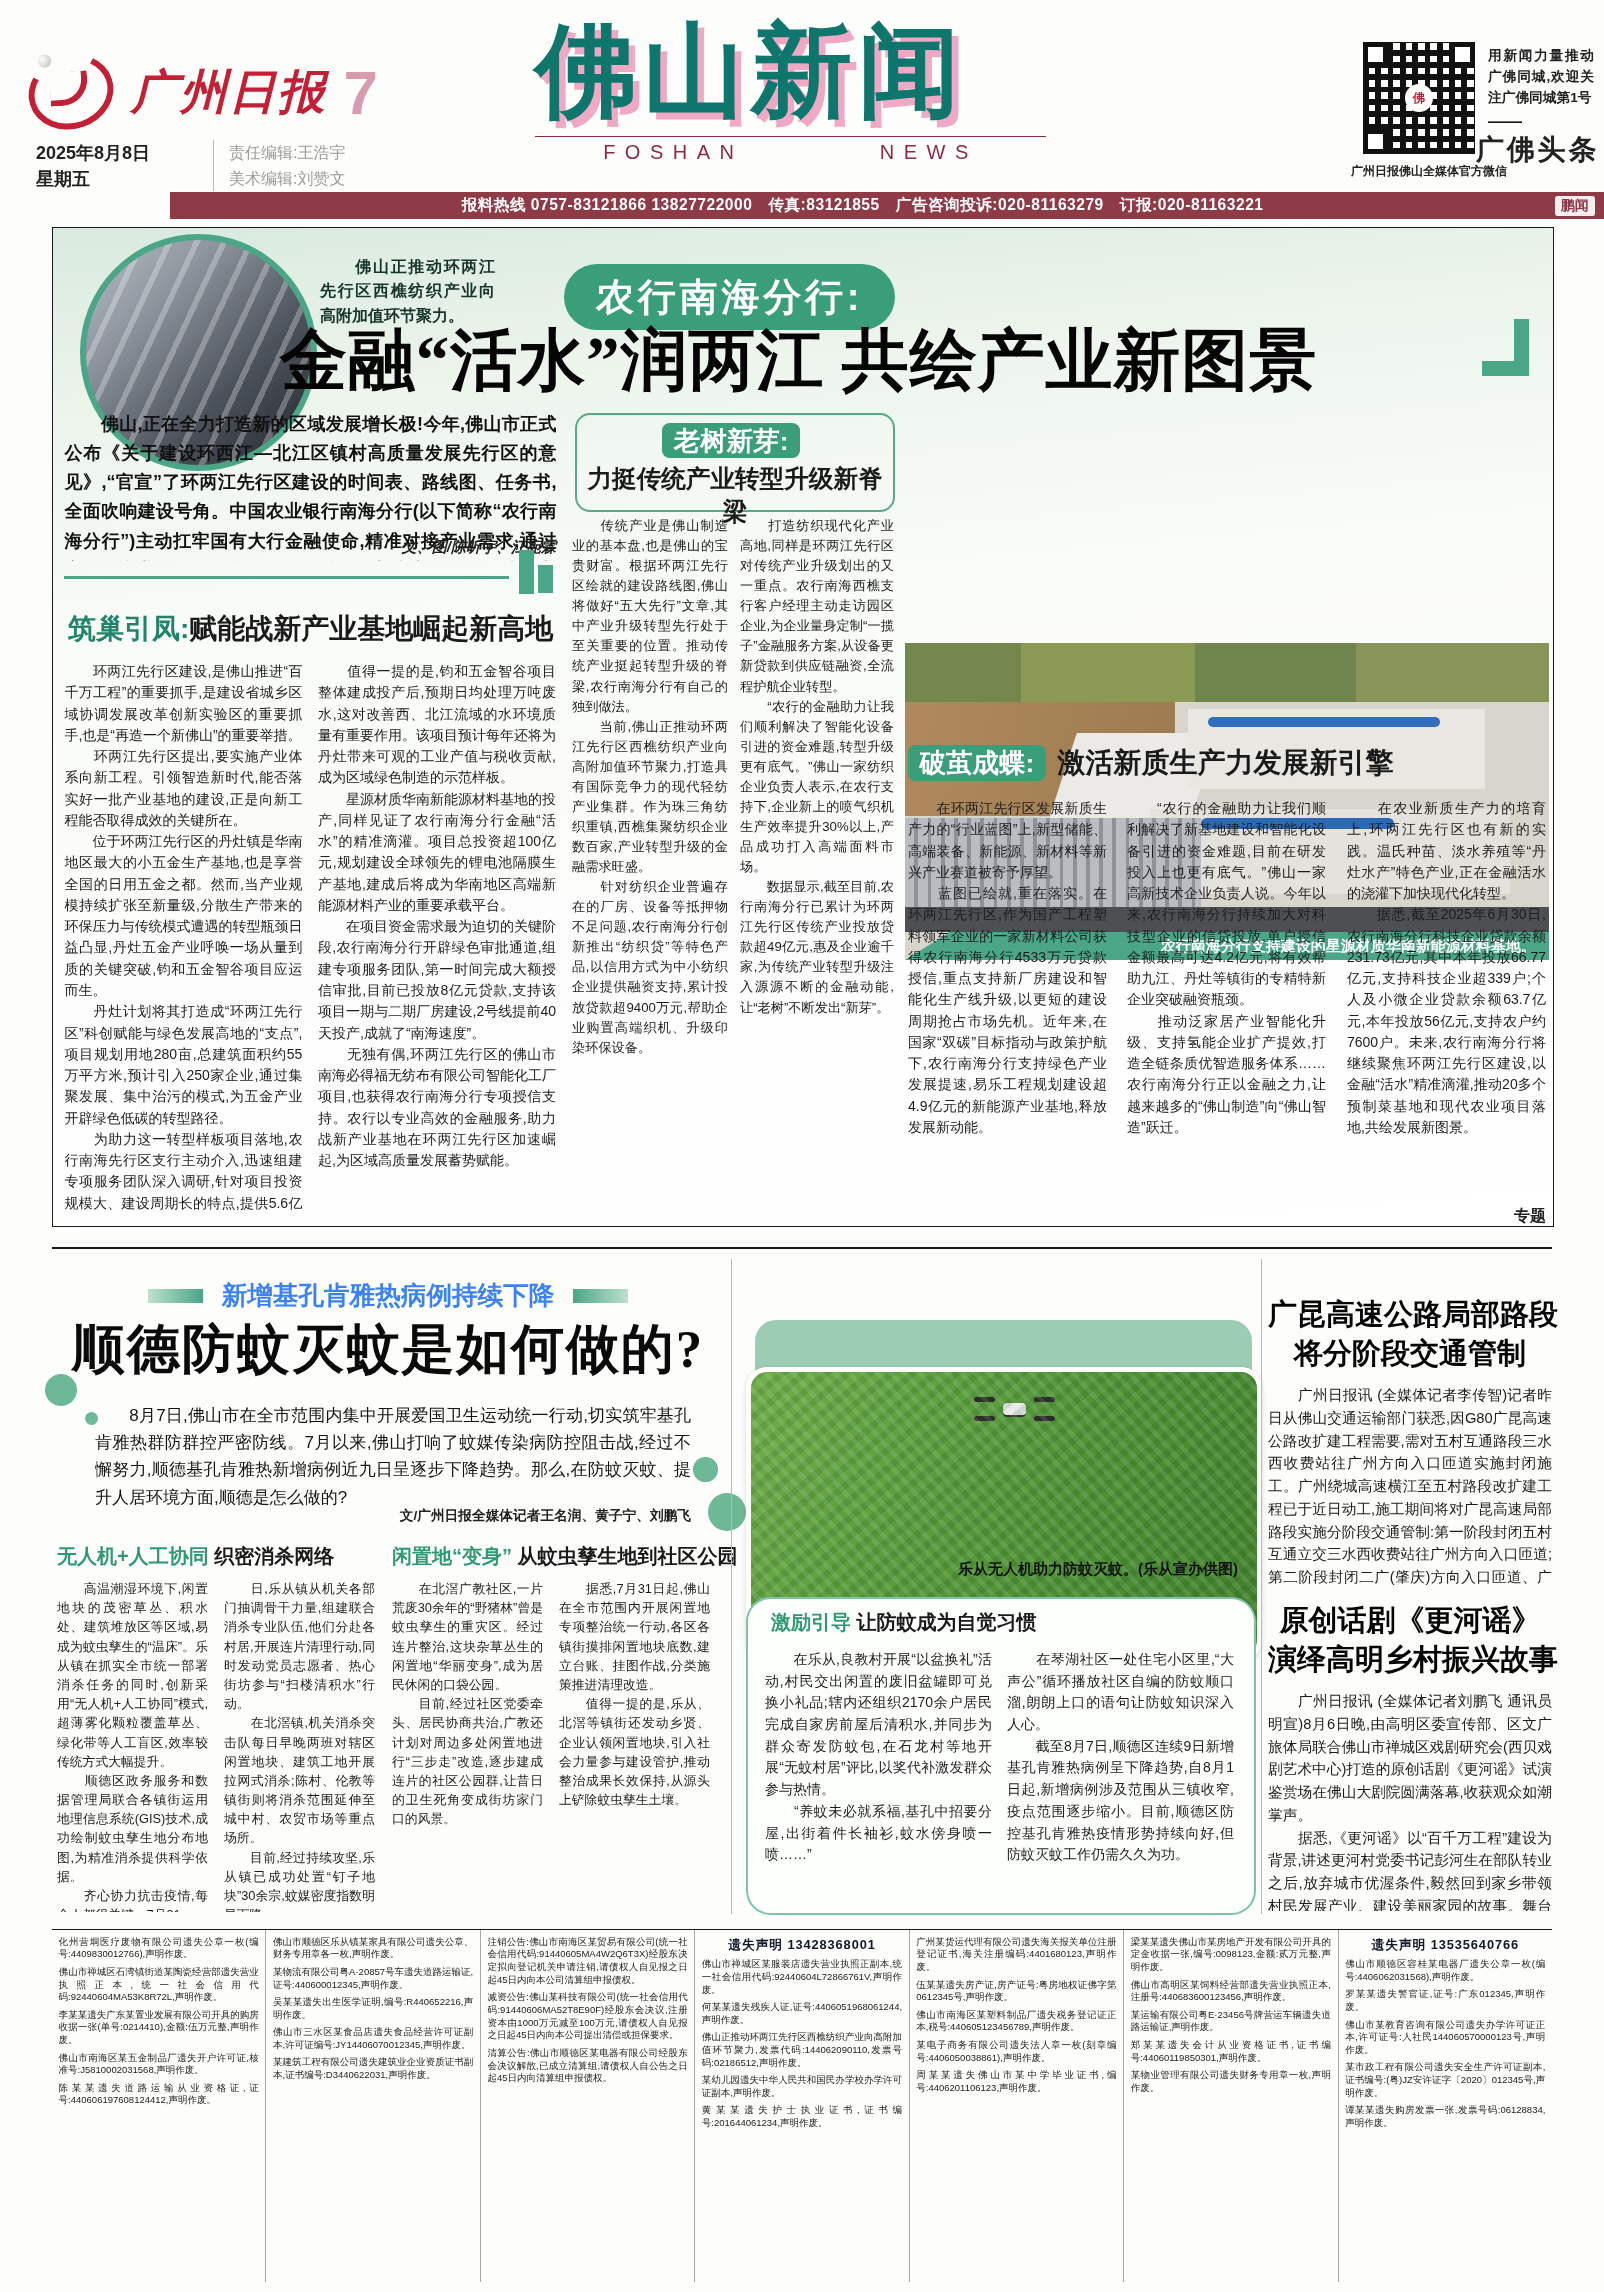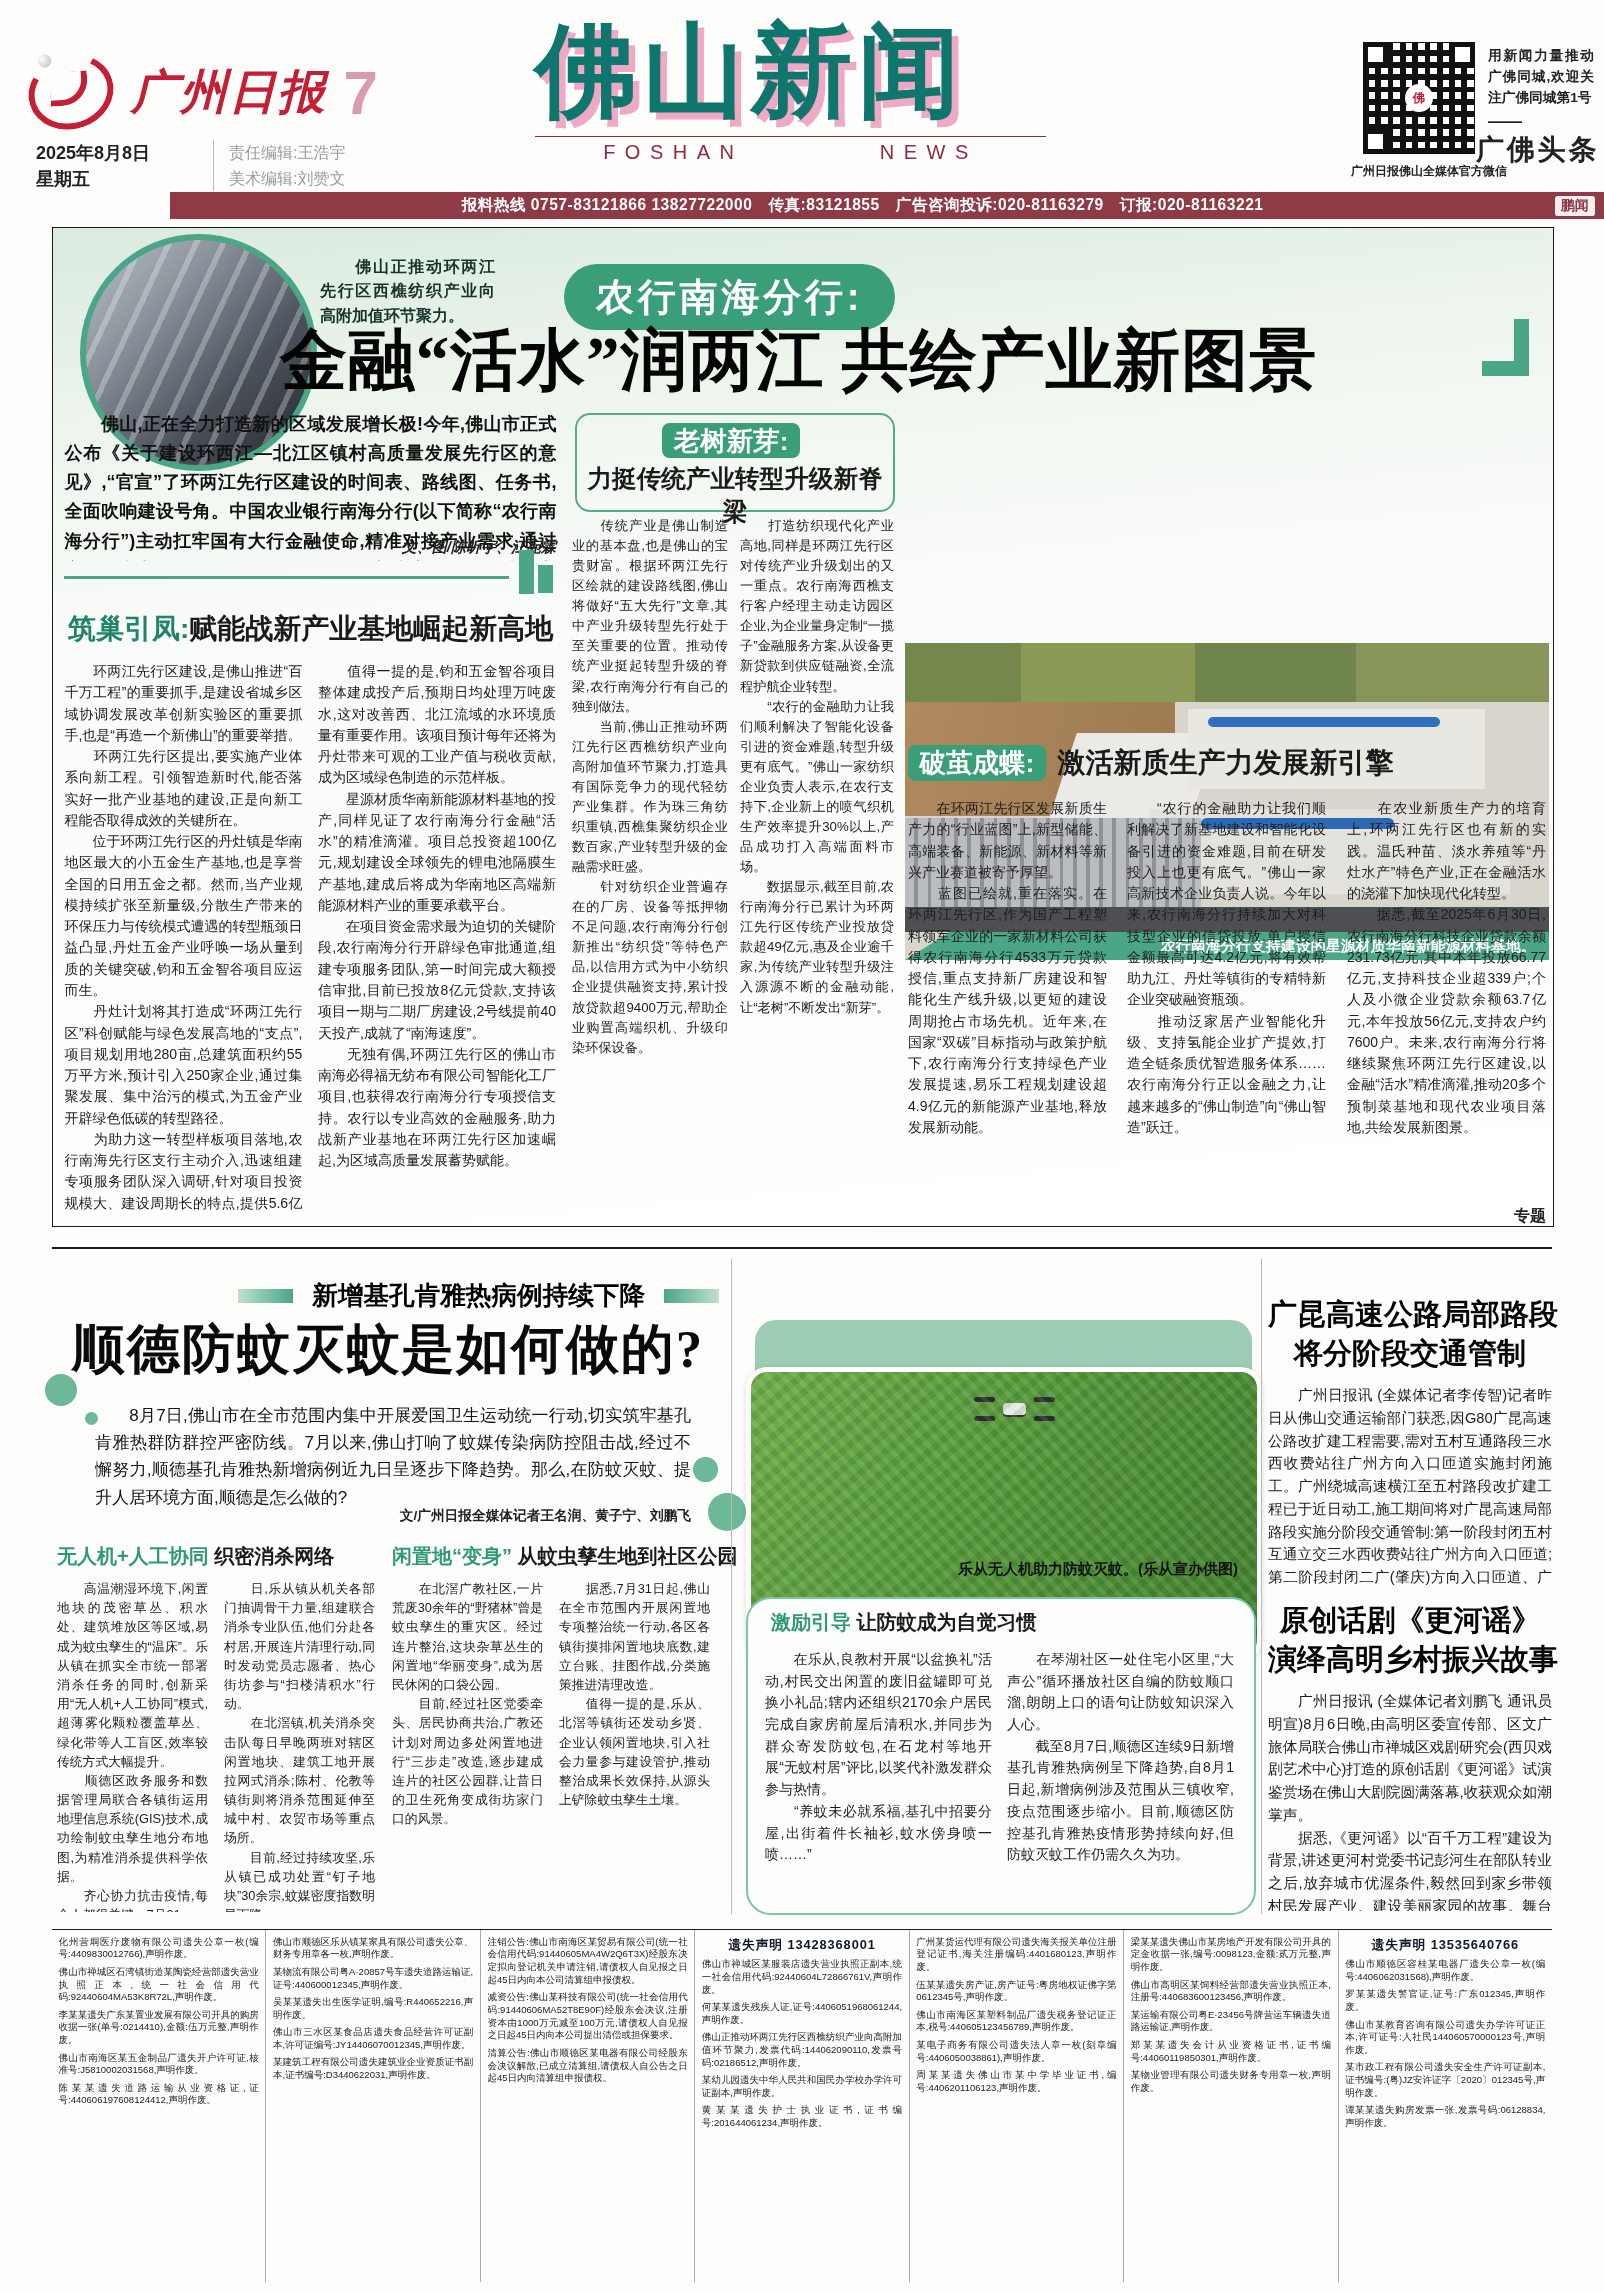--- a/index.html
+++ b/index.html
@@ -66,21 +66,21 @@
   .aerial .blue2{position:absolute;left:46%;top:175px;width:30%;height:11.4px;background:#2c69b5;border-radius:5.7px;}
   .aerial .tower{position:absolute;left:0;top:175px;width:46%;height:90px;
        background:repeating-linear-gradient(90deg,#b9bcc0 0 9.5px,#8e9296 9.5px 13.2px),#a9adb2;}
   .aerial .road{position:absolute;left:0;bottom:28px;width:100%;height:24.6px;background:#4e4f52;}
   .aerial-cap{position:absolute;left:0;bottom:0;width:100%;height:28px;background:#4aa687;color:#fff;
        font-size:15px;font-weight:700;text-align:right;line-height:28px;padding-right:13.2px;box-sizing:border-box;
        clip-path:polygon(0 100%,7% 0,100% 0,100% 100%);}
   .tag-zt{font-size:16px;font-weight:900;color:#222;text-align:right;margin-top:20px;}
   
   .hrule{background:#1a1a1a;height:1.9px;}
-  .kicker{font-size:25.6px;font-weight:900;color:#000000;display:flex;align-items:center;justify-content:flex-end;gap:19px;}
+  .kicker{font-size:25.6px;font-weight:900;color:#3b82f6;display:flex;align-items:center;justify-content:center;gap:19px;}
   .kicker i{display:block;width:55px;height:14px;background:linear-gradient(90deg,#bfe0cd,#4aa687);}
   .kicker i.r{background:linear-gradient(90deg,#4aa687,#bfe0cd);}
   .mosq-headline{font-family:"Liberation Serif","DejaVu Serif",serif;font-weight:900;font-size:53px;color:#0a0a0a;
        text-align:center;letter-spacing:1.9px;white-space:nowrap;}
   .mosq-intro{font-size:17px;line-height:1.6;text-align:justify;white-space:pre-line;color:#141414;}
   .mosq-byline{font-size:13.7px;font-weight:700;text-align:right;color:#222;}
   .subhead{font-size:20px;font-weight:900;white-space:nowrap;}
   .subhead .g{color:#2f9a72;}
   .mosq-col{font-size:12.8px;line-height:1.5;text-align:justify;white-space:pre-line;overflow:hidden;color:#1c1c1c;}
   .gdot{border-radius:50%;background:#6db897;}

